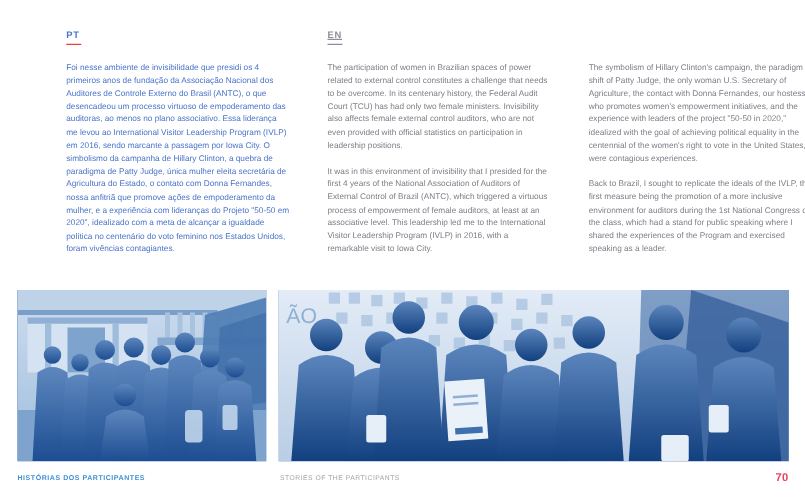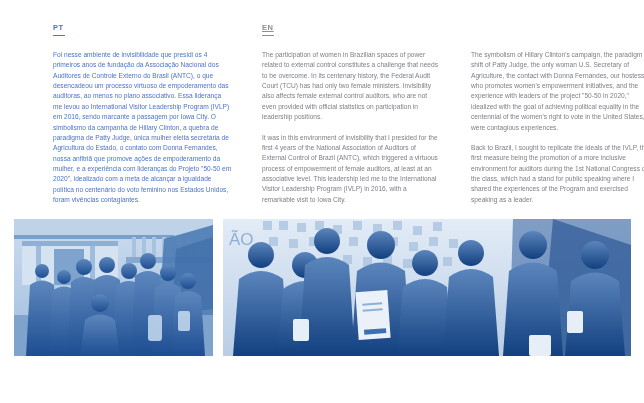--- a/index.html
+++ b/index.html
@@ -78,21 +78,21 @@
   .body-text.en { color: #7c7f86; }
 
   .body-text p {
     margin: 0;
   }
 
   
   .photos {
     position: absolute;
     left: 14px;
-    top: 219px;
+    top: 232px;
     width: 617px;
     height: 137px;
   }
 
   .photo {
     position: absolute;
     top: 0;
     height: 137px;
     overflow: hidden;
     background: #2c5ea8;
@@ -333,14 +333,19 @@
             <rect x="70" y="100" width="16" height="22" rx="2"></rect>
             <rect x="344" y="92" width="16" height="22" rx="2"></rect>
             <rect x="306" y="116" width="22" height="21" rx="2"></rect>
           </g>
         </svg>
       </div>
     </div>
 
   </div>
 
+  <div class="footer">
+    <div class="footer-pt">HISTÓRIAS DOS PARTICIPANTES</div>
+    <div class="footer-en">STORIES OF THE PARTICIPANTS</div>
+    <div class="footer-page">70</div>
+  </div>
 
 </div>
 
 </body></html>

